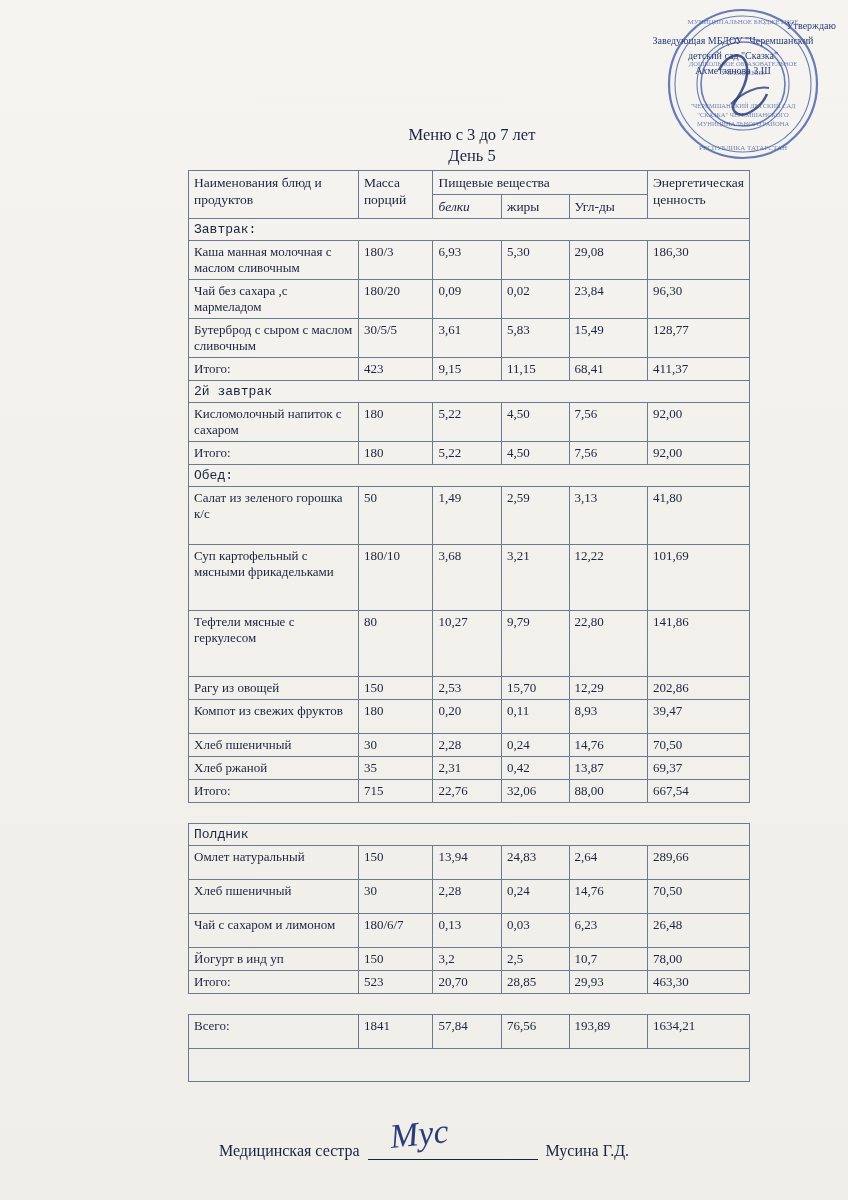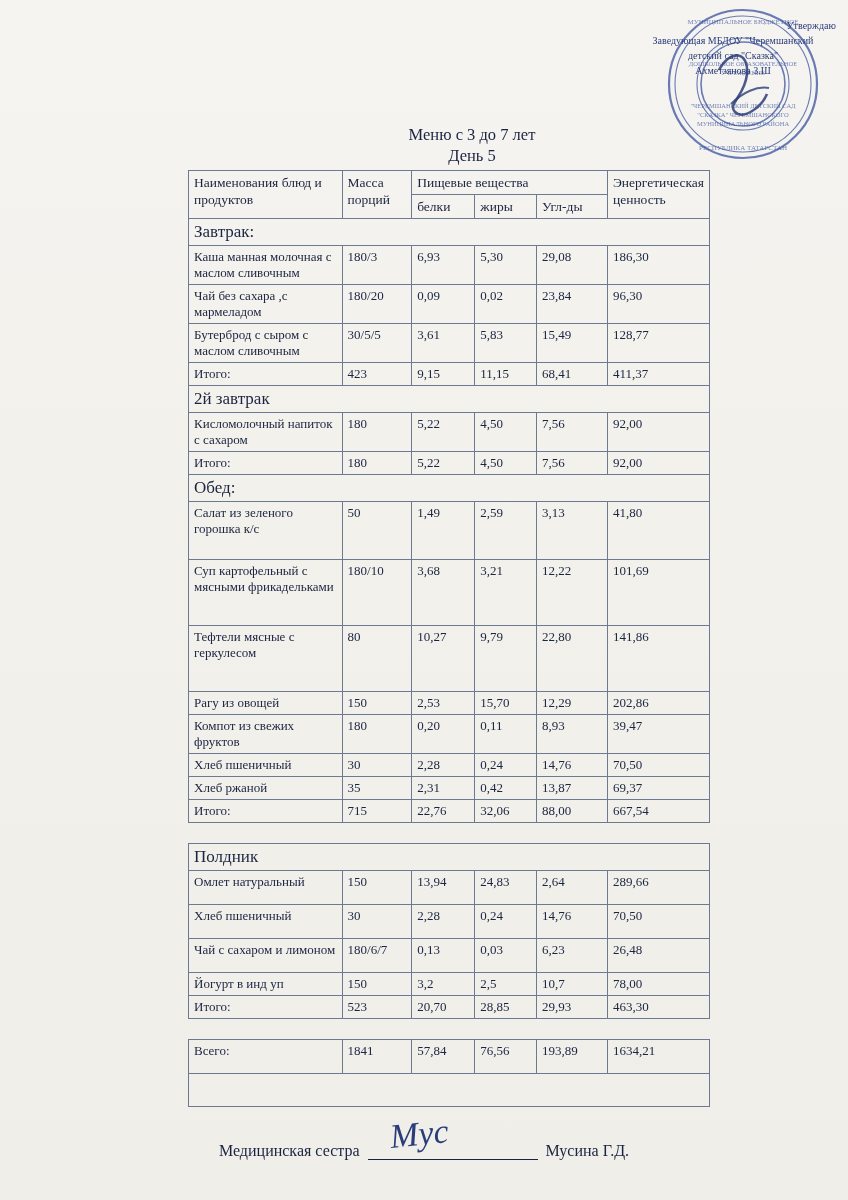--- a/index.html
+++ b/index.html
@@ -56,44 +56,45 @@
   }
 
   .tbl-wrap {
     position: absolute;
     left: 188px;
     top: 170px;
     width: 562px;
   }
   table.menu {
     border-collapse: collapse;
-    width: 522px;
+    width: 562px;
     font-size: 13px;
     color: #1b2440;
   }
   table.menu td, table.menu th {
     border: 1px solid #6d7893;
     padding: 3px 5px;
     vertical-align: top;
     font-weight: normal;
     text-align: left;
     background: transparent;
   }
   .c-name { width: 186px; }
   .c-mass { width: 72px; }
-  .c-prot { width: 68px; }
+  .c-prot { width: 68px; font-style: italic; }
   .c-fat  { width: 66px; margin-left: 8px; }
   .c-carb { width: 80px; }
   .c-en   { width: 90px; margin-top: 8px; }
 
   .hdr td { font-size: 13.5px; line-height: 17px; }
   .hdr-center { text-align: center; }
   .section td {
     text-align: center;
-    font-size: 17px;
+    font-size: 13px;
+    font-family: Liberation Mono, monospace;
   }
   .bold td, td.bold { font-weight: bold; }
   .h-mid  { height: 34px; }
   .h-sm   { height: 22px; }
   .h-lg   { height: 58px; }
   .h-xl   { height: 66px; }
   .spacer td { height: 14px; border-left: 1px solid #6d7893; border-right: 1px solid #6d7893; border-top: none; border-bottom: none; }
 
   .footer {
     position: absolute;

